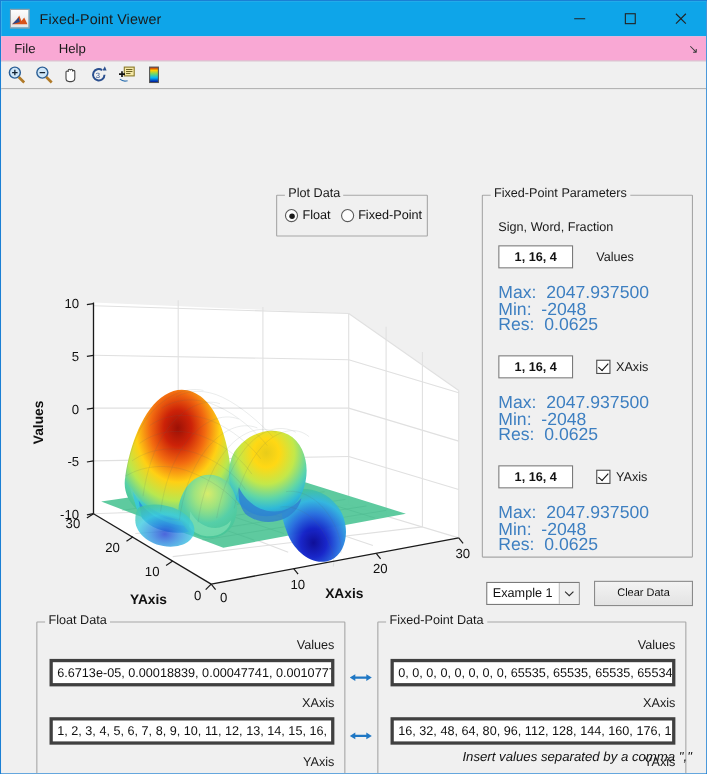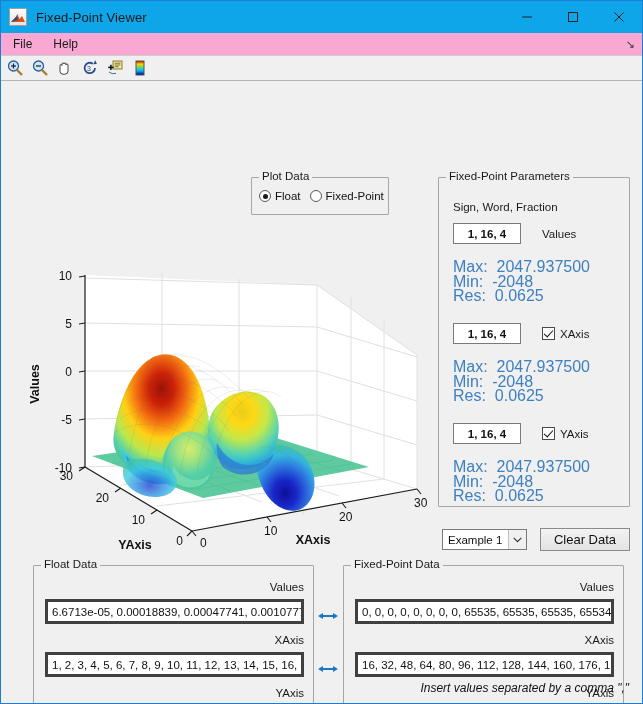--- a/index.html
+++ b/index.html
@@ -191,21 +191,21 @@
     border-left: 1px solid #c2c2c2;
     display: flex; align-items: center; justify-content: center;
   }
   .clear-btn {
     position: absolute; left: 539px; top: 446px;
     width: 90px; height: 23px;
     border: 1px solid #8a8a8a;
     background: linear-gradient(#f3f3f3, #e3e3e3);
     box-sizing: border-box;
     display: flex; align-items: center; justify-content: center;
-    font-size: 13px; color: #111;
+    font-size: 10px; color: #111;
   }
 
   
   #float-data-group { left: 32px; top: 483px; width: 281px; height: 190px; }
   #fp-data-group    { left: 342px; top: 483px; width: 281px; height: 190px; }
   .field-label {
     position: absolute; right: 9px;
     font-size: 11.5px; color: #1a1a1a;
   }
   .data-input {

